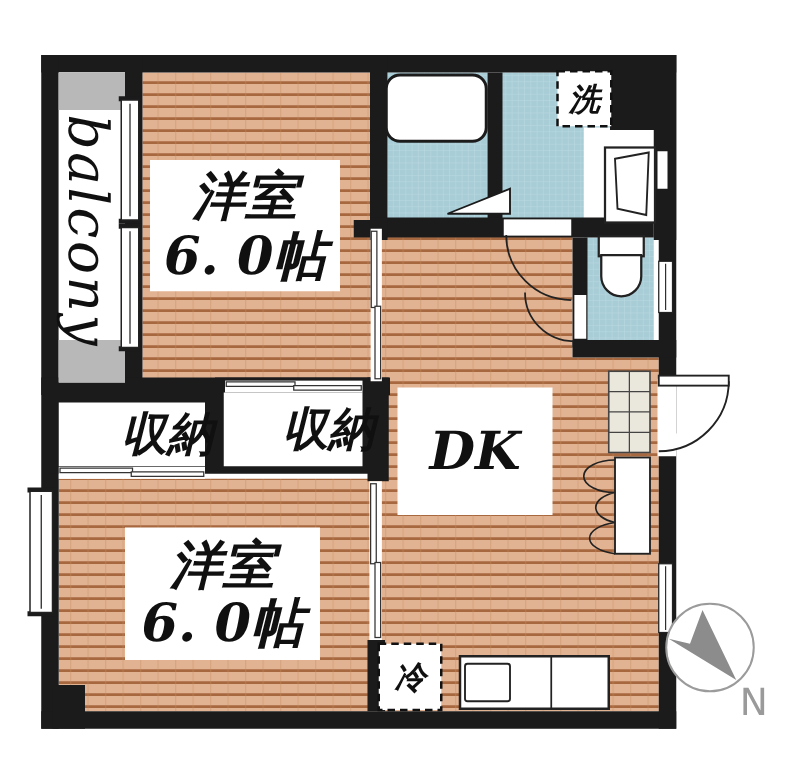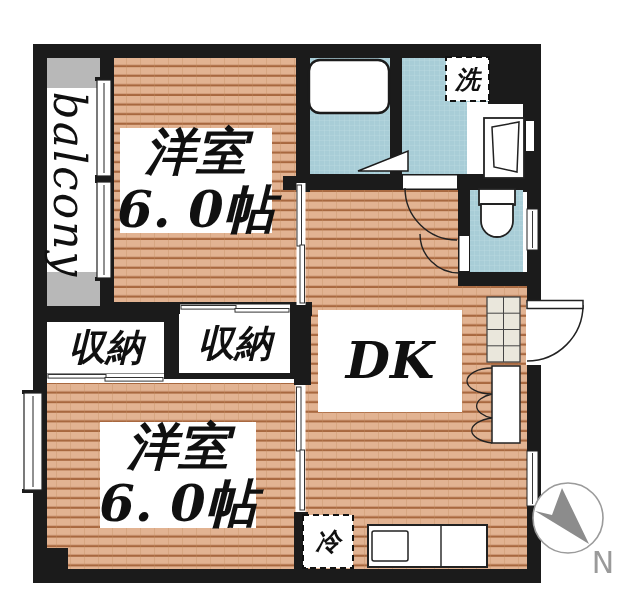--- a/index.html
+++ b/index.html
@@ -4,22 +4,22 @@
 <style>
   html,body{margin:0;padding:0;background:#ffffff;}
   #stage{position:relative;width:640px;height:610px;background:#fff;overflow:hidden;
          font-family:"DejaVu Serif","Liberation Serif",serif;}
   #plan-svg{position:absolute;left:0;top:0;}
   .lbl{position:absolute;color:#101010;text-align:center;
        font-family:"DejaVu Serif","Liberation Serif",serif;
        font-style:italic;font-weight:bold;pointer-events:none;}
   .roombox{background:#ffffff;display:flex;flex-direction:column;justify-content:center;align-items:center;}
   .roombox .line1,.roombox .line2{display:block;line-height:1.12;white-space:nowrap;}
-  #room1-label,#room2-label,#dk-label{font-size:51px;}
-  #closet-left-label,#closet-right-label{font-size:37px;display:flex;align-items:center;justify-content:center;}
+  #room1-label,#room2-label,#dk-label{font-size:42px;}
+  #closet-left-label,#closet-right-label{font-size:37px;display:flex;align-items:center;justify-content:center;padding-left:28px;}
   #washer-label,#fridge-label{font-size:25px;display:flex;align-items:center;justify-content:center;font-weight:bold;}
   #balcony-label{font-size:44px;letter-spacing:2px;transform:rotate(90deg);font-weight:normal;}
   #north-label{font-family:"DejaVu Sans","Liberation Sans",sans-serif;font-style:normal;
                font-weight:normal;color:#9a9a9a;font-size:30px;}
 </style>
 </head>
 <body>
 
 <div id="stage">
 
@@ -167,21 +167,21 @@
 <div class="lbl roombox" id="room1-label" style="left:120px;top:128px;width:152px;height:105px;">
   <span class="line1">洋室</span>
   <span class="line2">6. 0帖</span>
 </div>
 
 <div class="lbl roombox" id="room2-label" style="left:100px;top:422px;width:156px;height:106px;">
   <span class="line1">洋室</span>
   <span class="line2">6. 0帖</span>
 </div>
 
-<div class="lbl roombox" id="dk-label" style="left:318px;top:310px;width:144px;height:102px;">
+<div class="lbl roombox" id="dk-label" style="left:318px;top:310px;width:124px;height:102px;">
   <span class="line1">DK</span>
 </div>
 
 <div class="lbl" id="closet-left-label" style="left:47px;top:322px;width:117px;height:51px;">収納</div>
 
 <div class="lbl" id="closet-right-label" style="left:179px;top:314px;width:111px;height:59px;">収納</div>
 
 <div class="lbl" id="washer-label" style="left:446px;top:57px;width:43px;height:44px;">洗</div>
 
 <div class="lbl" id="fridge-label" style="left:303px;top:515px;width:50px;height:53px;">冷</div>

